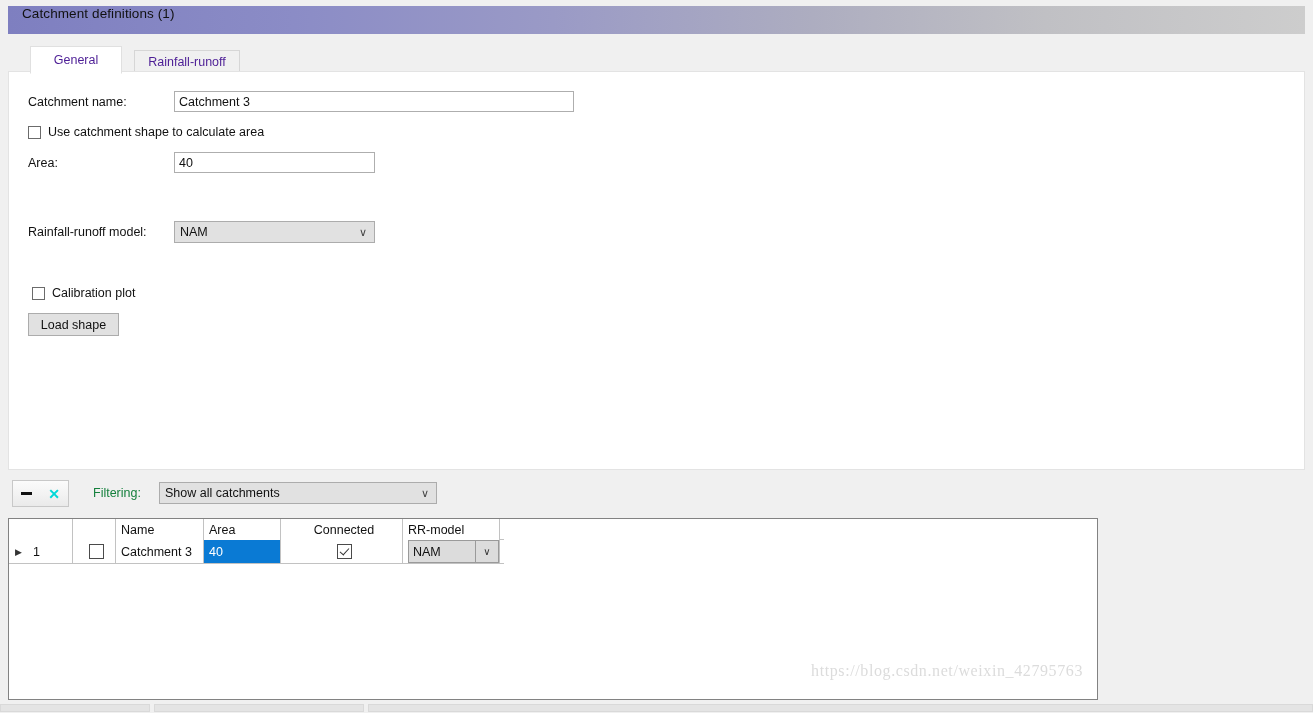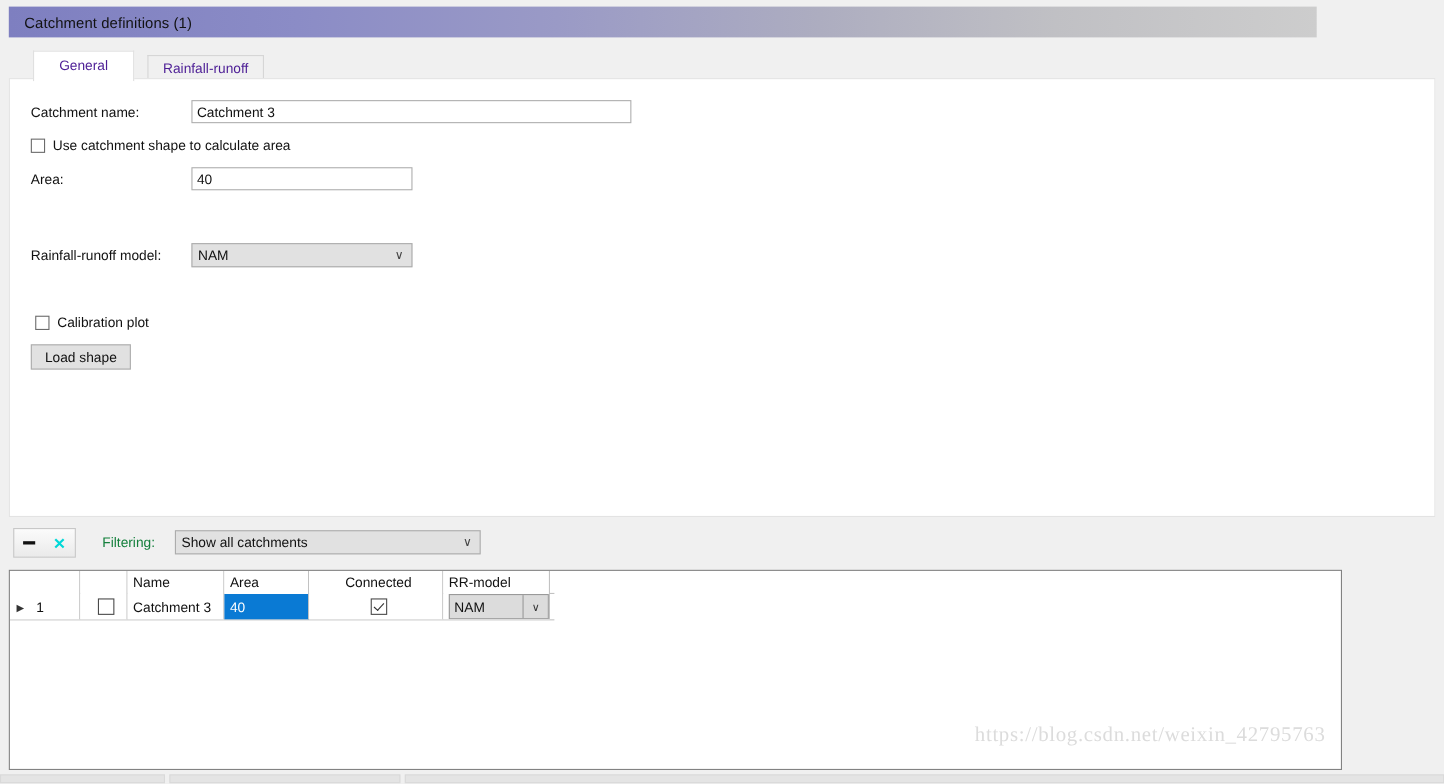--- a/index.html
+++ b/index.html
@@ -15,25 +15,25 @@
     color: #000;
     overflow: hidden;
     position: relative;
   }
 
   
   #titlebar {
     position: absolute;
     left: 8px;
     top: 6px;
-    width: 1189px;
+    width: 1297px;
     height: 28px;
     background: linear-gradient(to right, #7e7fc0 0%, #8b8cc6 22%, #9a9ac6 42%, #adadc0 62%, #c0c0c4 80%, #cdcdcd 100%);
     display: flex;
-    align-items: center;
+    align-items: flex-start;
   }
   #titlebar .title-text {
     margin-left: 14px;
     font-size: 13.5px;
     color: #111;
     letter-spacing: .1px;
   }
 
   
   #tabstrip {
@@ -205,21 +205,21 @@
     top: 4px;
     width: 278px;
     height: 22px;
   }
 
   
   #grid {
     position: absolute;
     left: 8px;
     top: 518px;
-    width: 1212px;
+    width: 1090px;
     height: 182px;
     box-sizing: border-box;
     border: 1px solid #828282;
     background: #ffffff;
     overflow: hidden;
   }
   #grid-header {
     display: flex;
     height: 21px;
     box-sizing: border-box;
@@ -320,21 +320,21 @@
     justify-content: center;
     color: #333;
     font-size: 10px;
   }
 
   #watermark {
     position: absolute;
     right: 14px;
     bottom: 19px;
     font-family: "Liberation Serif", serif;
-    font-size: 19px;
+    font-size: 16px;
     color: #dcdcdc;
     letter-spacing: 0.6px;
     white-space: nowrap;
   }
 
   
   #statusstrip {
     position: absolute;
     left: 0;
     top: 703px;

